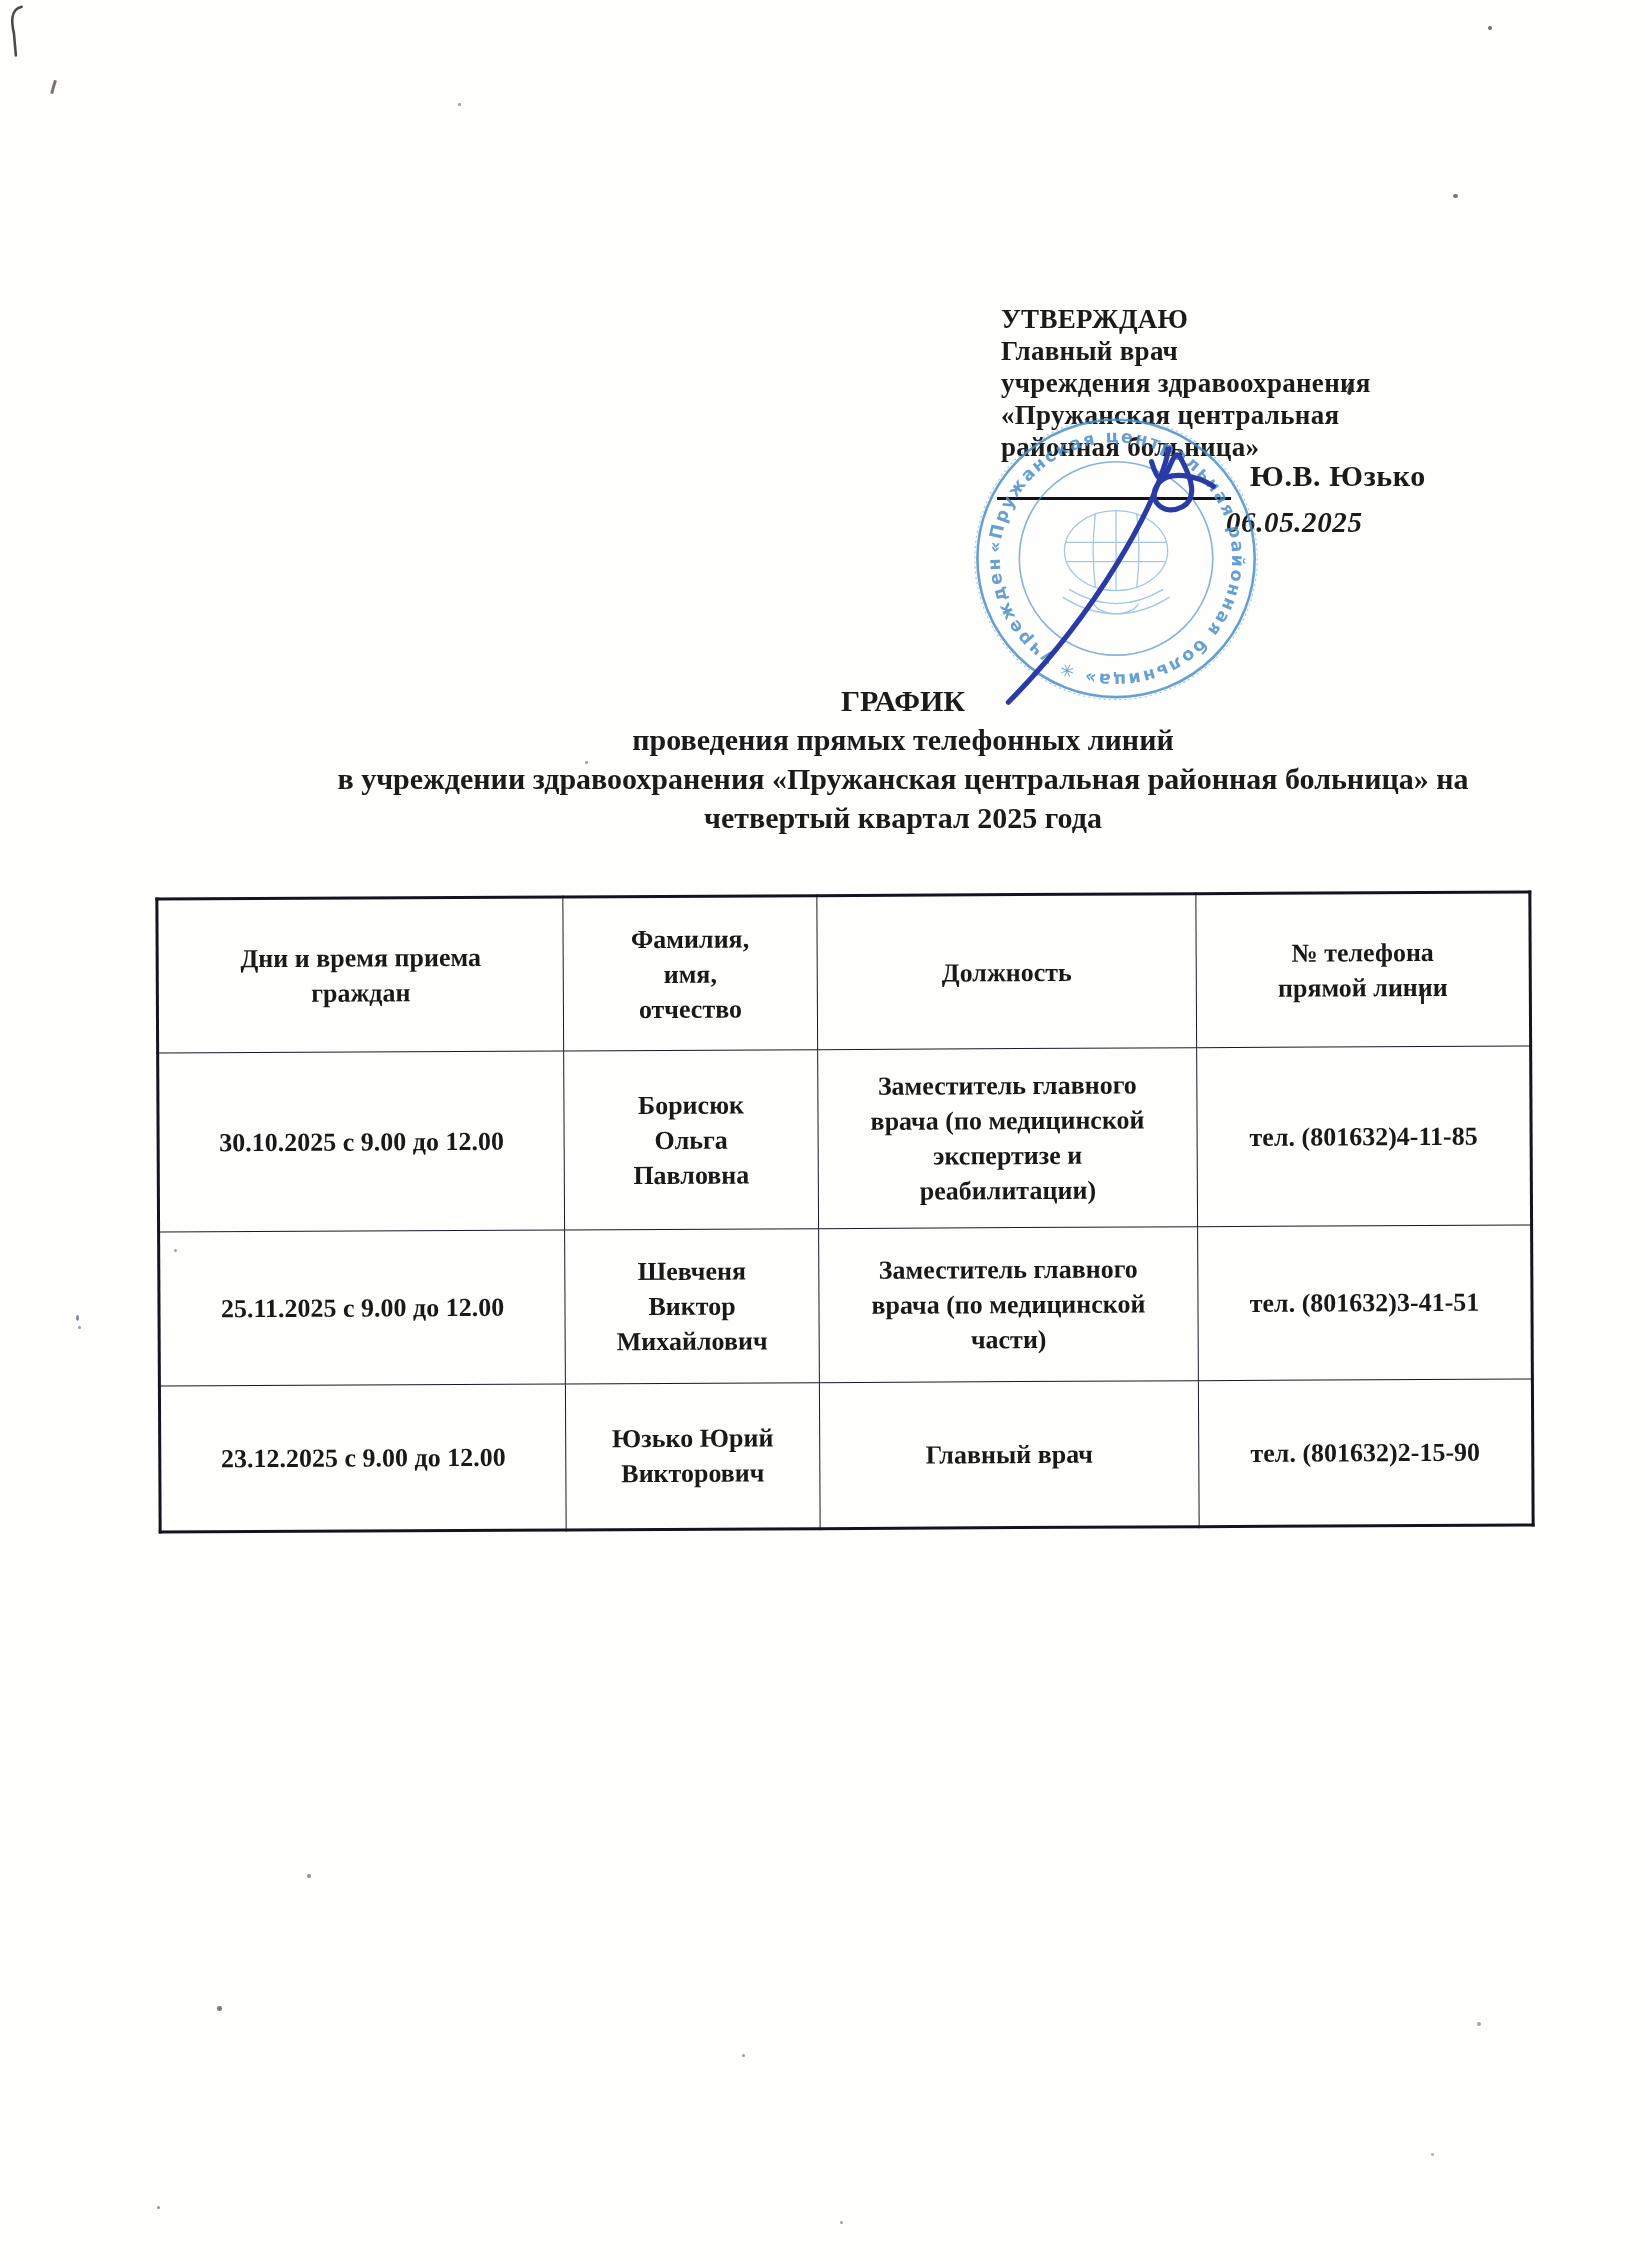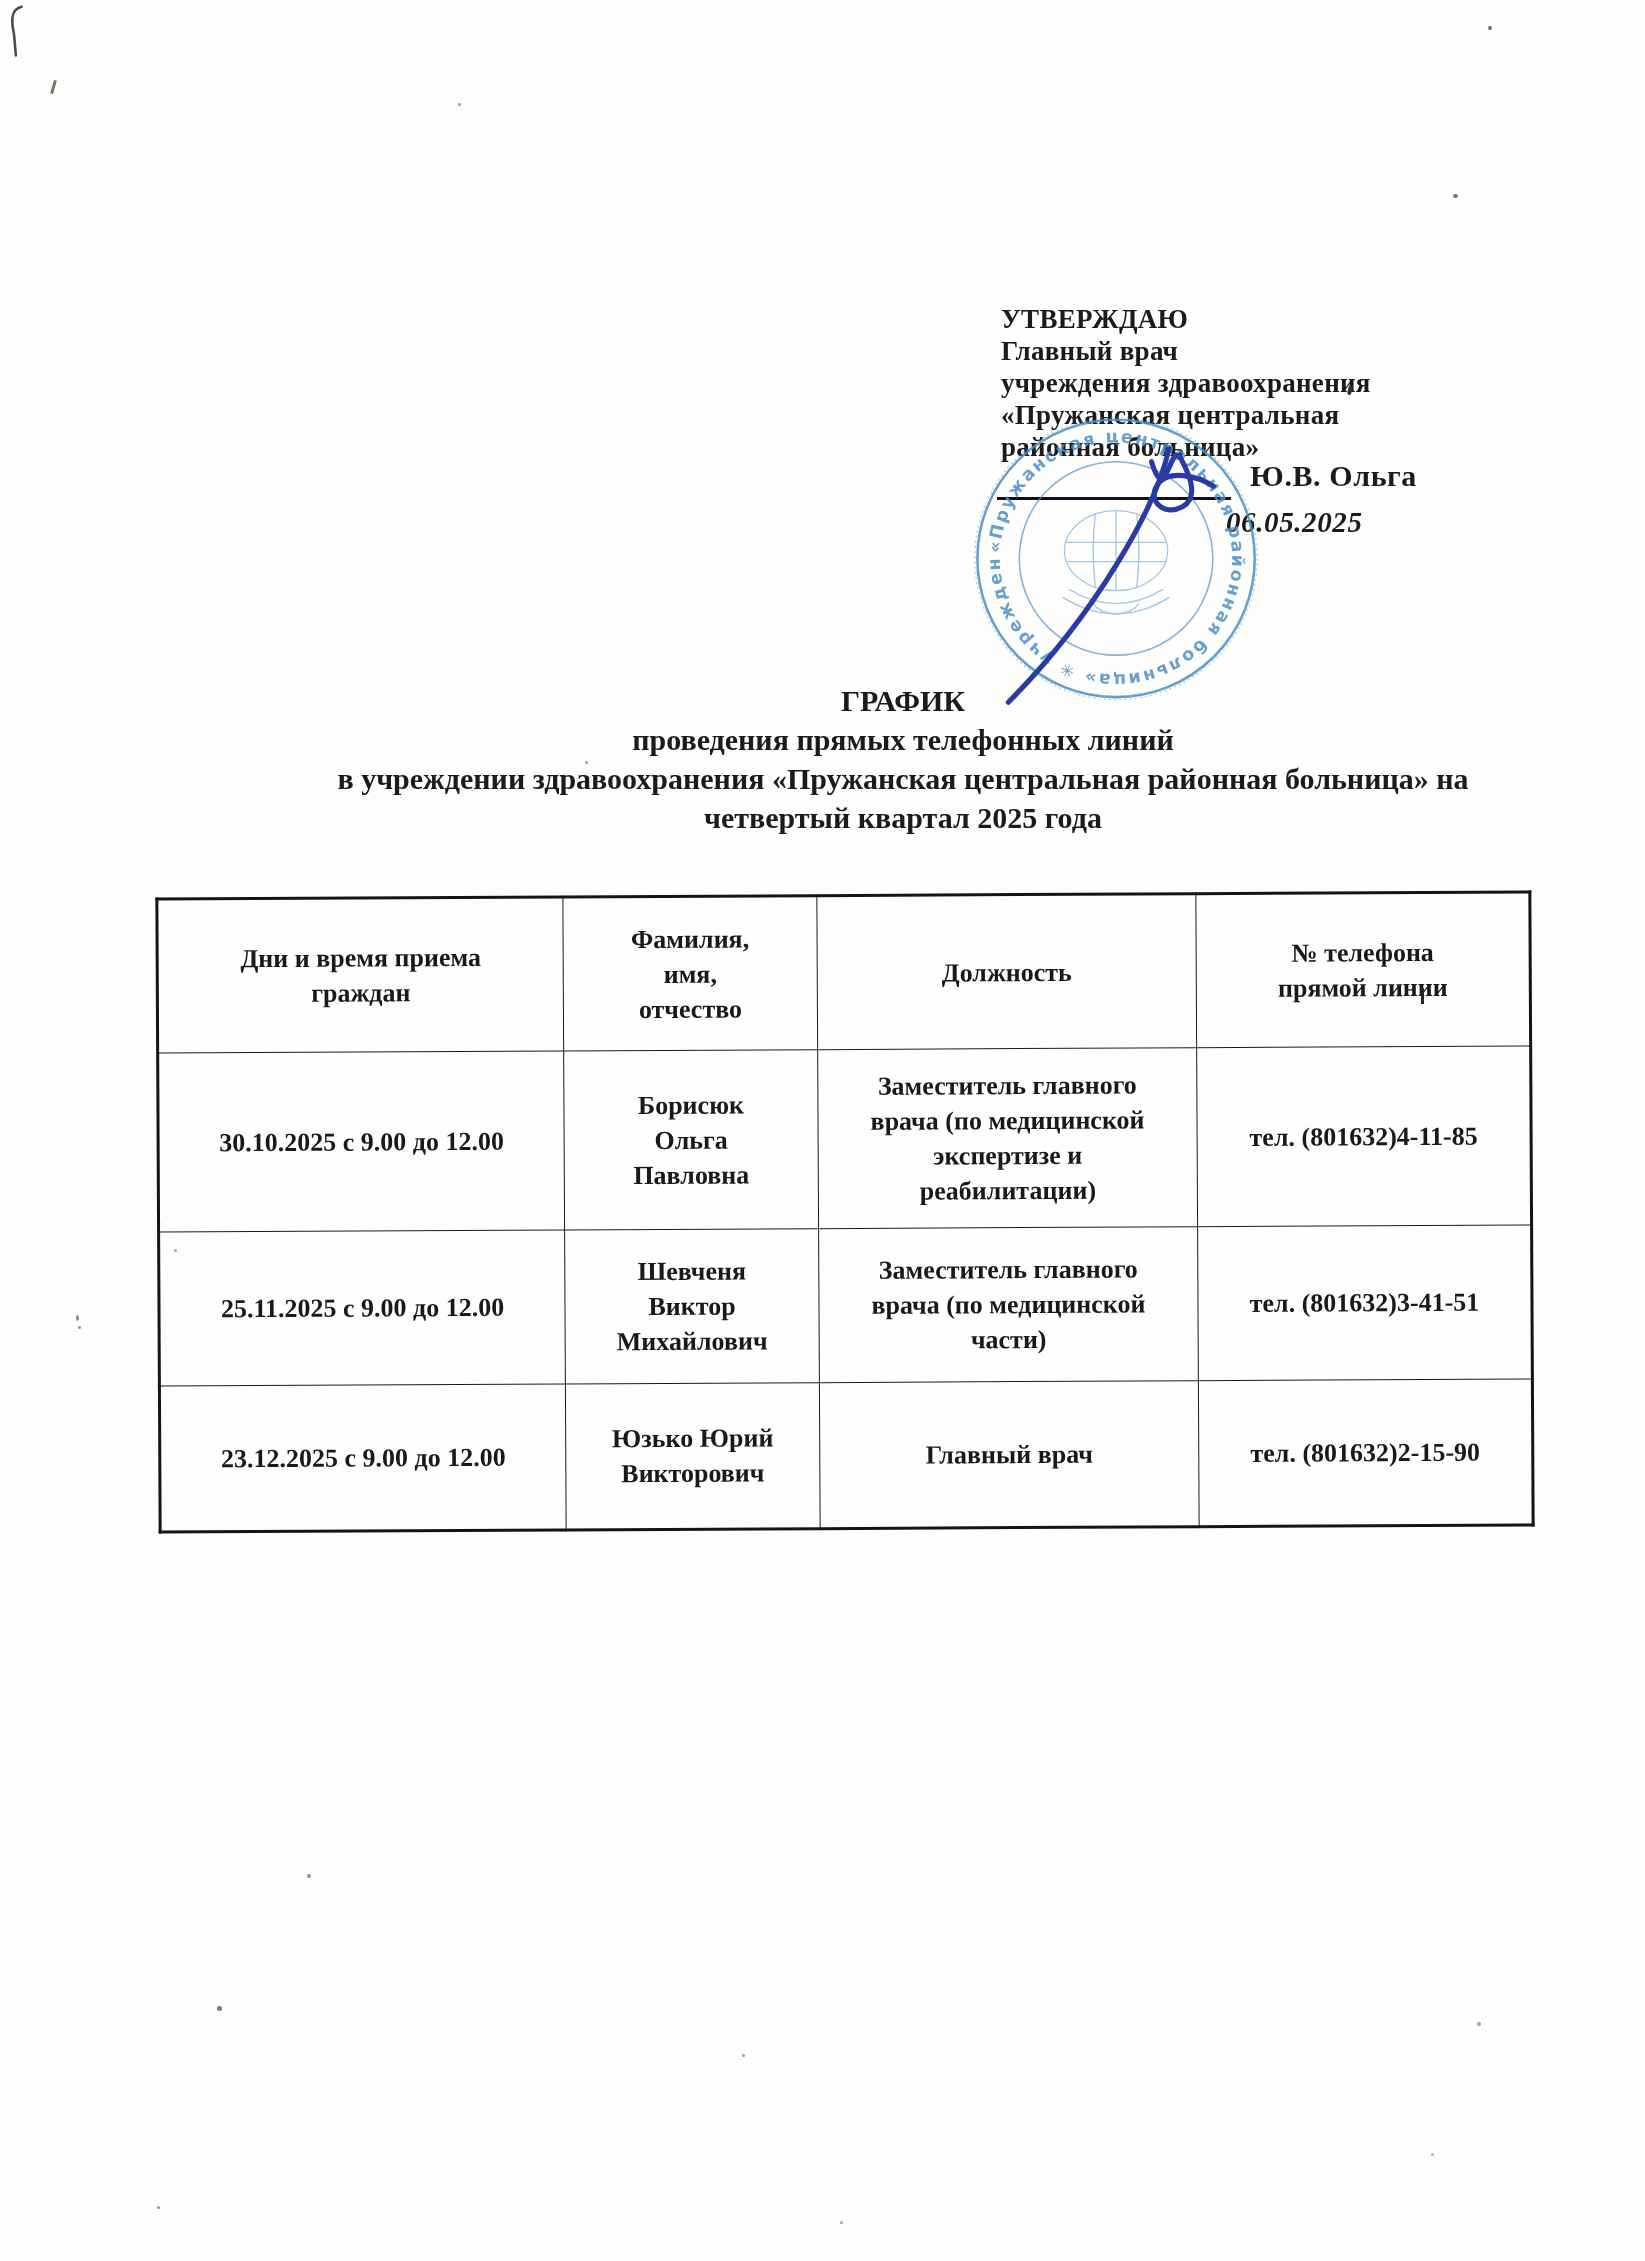--- a/index.html
+++ b/index.html
@@ -71,21 +71,21 @@
 <body>
 
 <div class="page">
 
   <div class="approval">УТВЕРЖДАЮ
 Главный врач
 учреждения здравоохранения
 «Пружанская центральная
 районная больница»</div>
   <div class="sig-line"></div>
-  <div class="signer">Ю.В. Ольга</div>
+  <div class="signer">Ю.В. Юзько</div>
   <div class="date">06.05.2025</div>
 
   <svg class="seal" width="445" height="365" viewBox="0 0 690 565">
     <g stroke="#4d90c8" fill="none" opacity="0.85">
       <circle cx="335" cy="270" r="215" stroke-width="4"></circle>
       <circle cx="335" cy="270" r="219" stroke-width="2" stroke-dasharray="3 5" opacity="0.55"></circle>
       <circle cx="335" cy="270" r="150" stroke-width="2.5" opacity="0.8"></circle>
     </g>
     <g opacity="0.5" stroke="#4d90c8" fill="none" stroke-width="2">
       <ellipse cx="335" cy="258" rx="80" ry="62"></ellipse>

